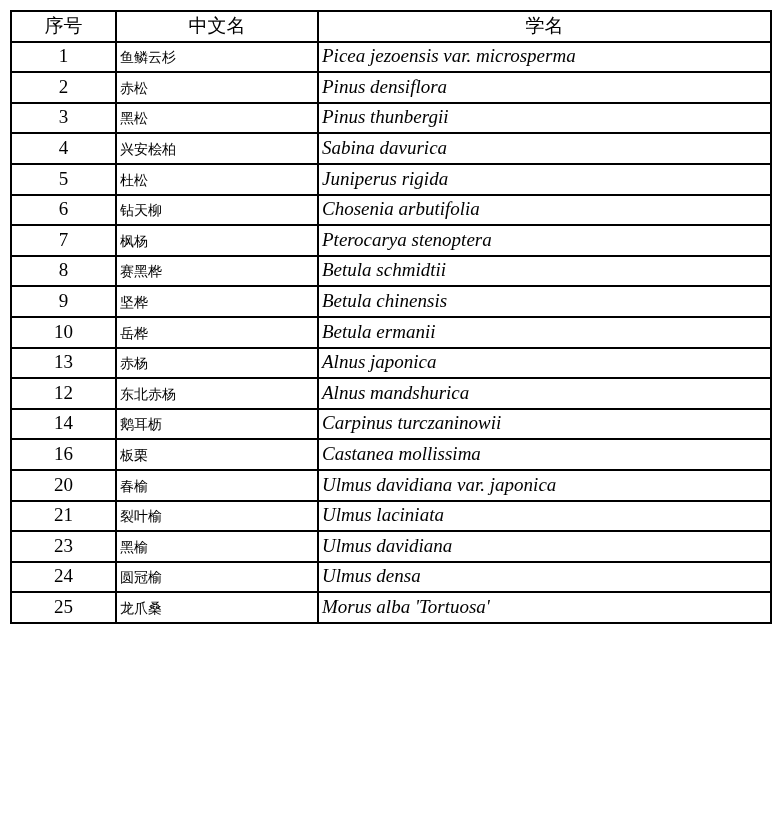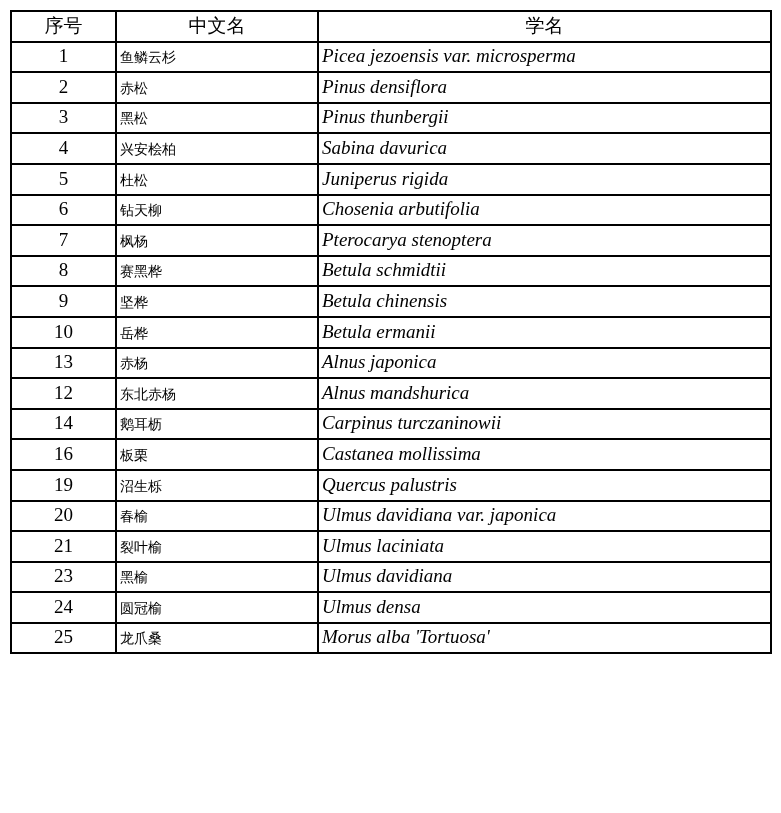--- a/index.html
+++ b/index.html
@@ -145,25 +145,20 @@
     <td class="c-index">14</td>
     <td class="c-cn">鹅耳枥</td>
     <td class="c-sci">Carpinus turczaninowii</td>
   </tr>
         <tr>
     <td class="c-index">16</td>
     <td class="c-cn">板栗</td>
     <td class="c-sci">Castanea mollissima</td>
   </tr>
         <tr>
-    <td class="c-index">19</td>
-    <td class="c-cn">沼生栎</td>
-    <td class="c-sci">Quercus palustris</td>
-  </tr>
-        <tr>
     <td class="c-index">20</td>
     <td class="c-cn">春榆</td>
     <td class="c-sci">Ulmus davidiana var. japonica</td>
   </tr>
         <tr>
     <td class="c-index">21</td>
     <td class="c-cn">裂叶榆</td>
     <td class="c-sci">Ulmus laciniata</td>
   </tr>
         <tr>

